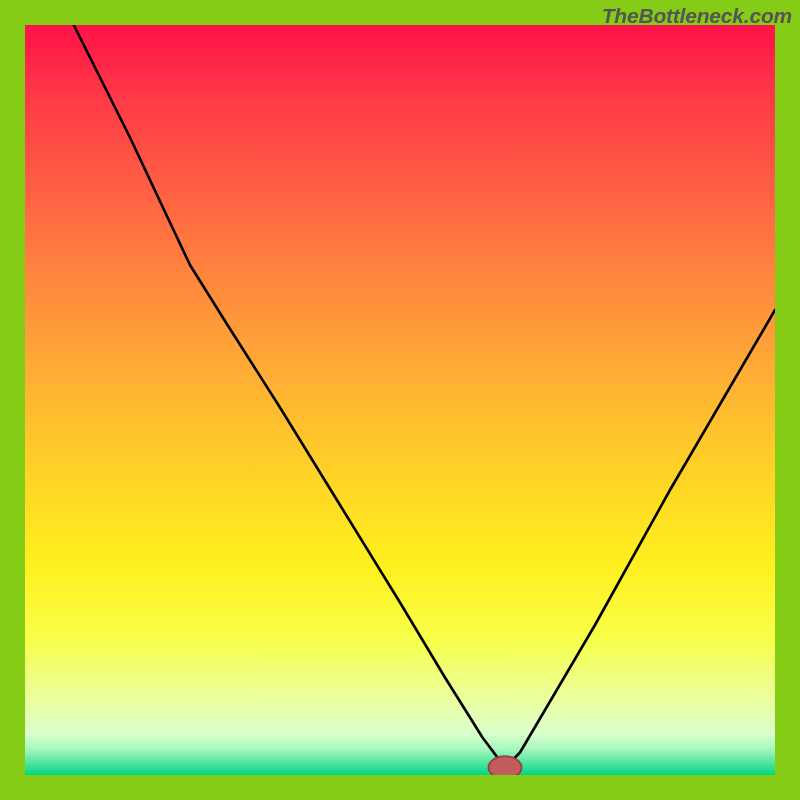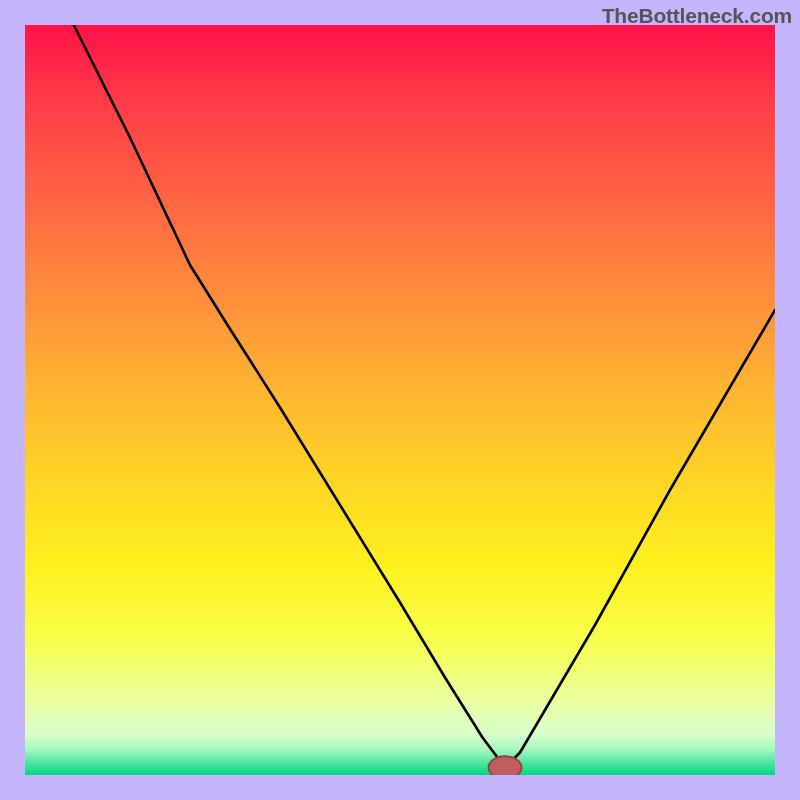--- a/index.html
+++ b/index.html
@@ -7,21 +7,22 @@
     padding: 0;
     width: 800px;
     height: 800px;
     background: #000;
     font-family: Arial, Helvetica, sans-serif;
   }
   .frame {
     position: relative;
     width: 800px;
     height: 800px;
-    background: #c4b5fd;
+    background: #84cc16;
+    font-style: italic;
   }
   .watermark {
     position: absolute;
     top: 4px;
     right: 8px;
     color: #555;
     font-size: 21px;
     font-weight: 600;
     letter-spacing: -0.2px;
     z-index: 5;

